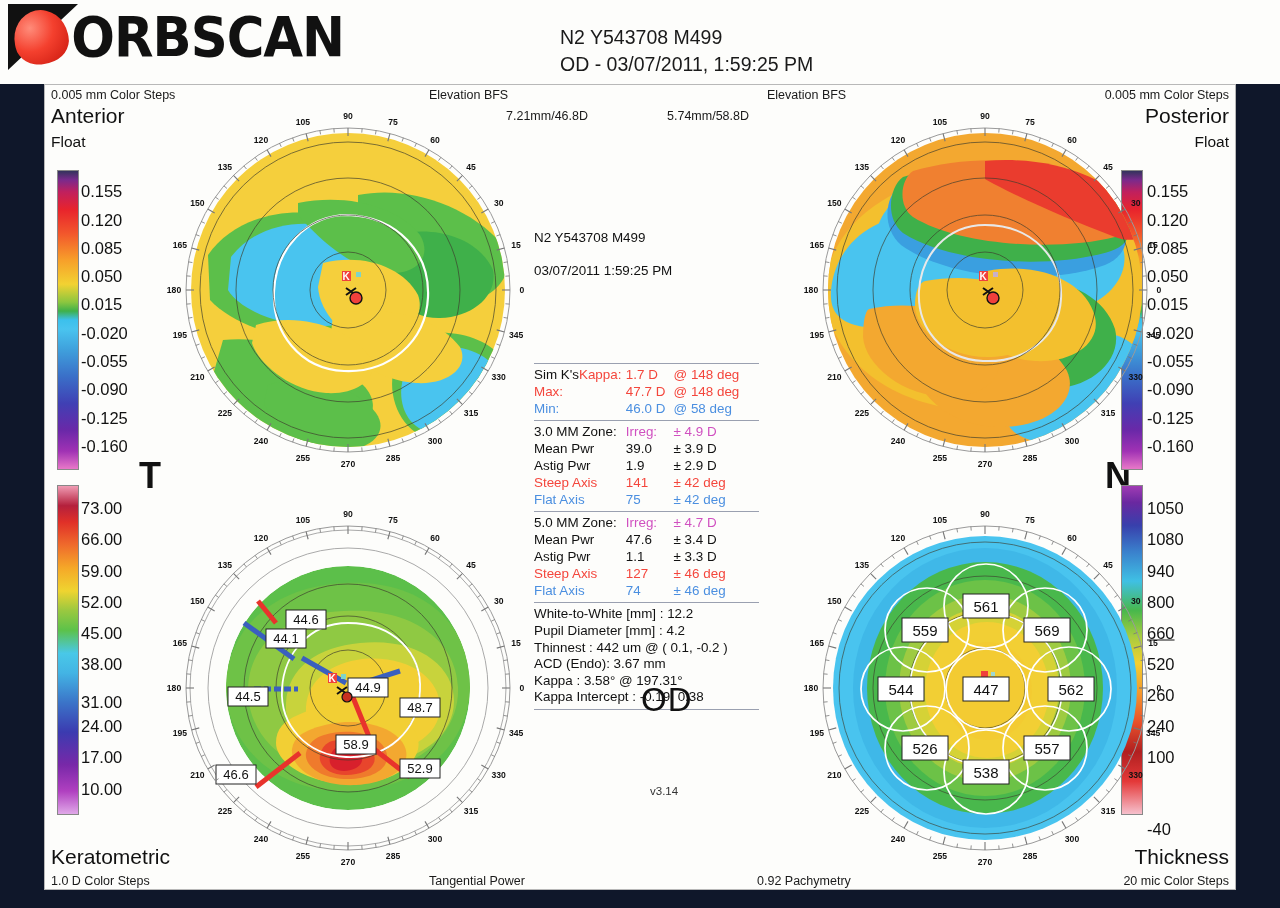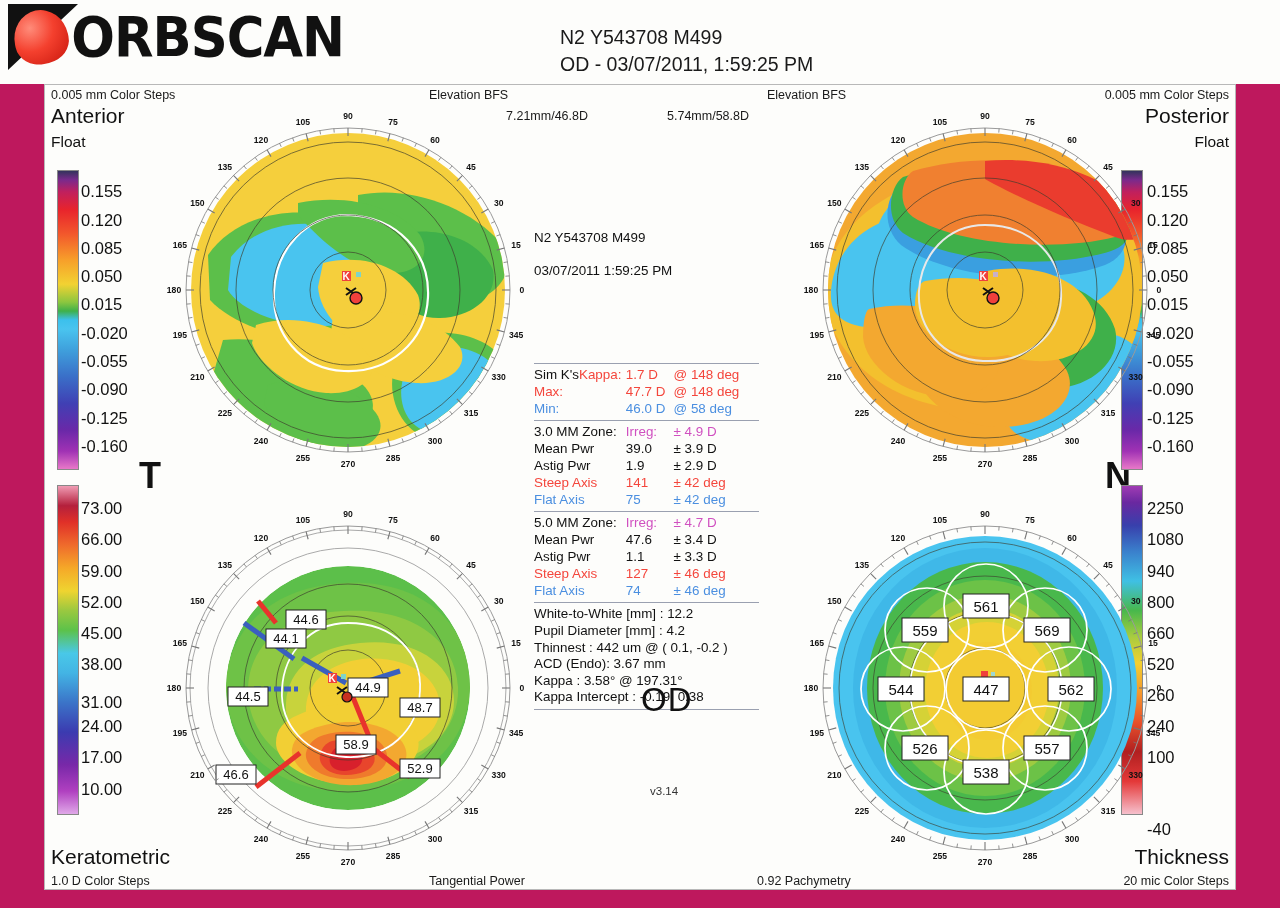--- a/index.html
+++ b/index.html
@@ -6,21 +6,21 @@
   * { box-sizing: border-box; }
   html, body {
     margin: 0; padding: 0;
     background: #ffffff;
     font-family: "Liberation Sans", sans-serif;
   }
   #page {
     position: relative;
     width: 1280px;
     height: 908px;
-    background: #be185d;
+    background: #0f172a;
     overflow: hidden;
   }
 
   
   #header {
     position: absolute; left: 0; top: 0; width: 1280px; height: 84px;
     background: #fdfdfb;
   }
   #logo-wrap {
     position: absolute; left: 8px; top: 4px;
@@ -271,25 +271,25 @@
           <div class="cbar-tick" style="top: 191.038px;">-0.055</div>
           <div class="cbar-tick" style="top: 219.34px;">-0.090</div>
           <div class="cbar-tick" style="top: 247.642px;">-0.125</div>
           <div class="cbar-tick" style="top: 275.943px;">-0.160</div>
         </div>
     </div>
 
     <div class="cbar-wrap" style="left:1076px; top:400px; width:104px; height:330px;">
       <div class="cbar grad-pachy" style="height:330px;"></div>
       <div class="cbar-ticks right-side" id="ticks-pachy">
-          <div class="cbar-tick" style="top: 23.3491px;">2250</div>
+          <div class="cbar-tick" style="top: 23.3491px;">1050</div>
           <div class="cbar-tick" style="top: 54.4811px;">1080</div>
           <div class="cbar-tick" style="top: 85.6132px;">940</div>
           <div class="cbar-tick" style="top: 116.745px;">800</div>
-          <div class="cbar-tick" style="top: 147.877px;">660</div>
+          <div class="cbar-tick" style="top: 147.877px; text-decoration: underline;">660</div>
           <div class="cbar-tick" style="top: 179.009px;">520</div>
           <div class="cbar-tick" style="top: 210.142px;">260</div>
           <div class="cbar-tick" style="top: 241.274px;">240</div>
           <div class="cbar-tick" style="top: 272.406px;">100</div>
           <div class="cbar-tick" style="top: 303.538px; margin-top: 40px;">-40</div>
         </div>
     </div>
 
     <div class="map" style="left:103px; top:0px;">
       <svg width="400" height="410" viewBox="0 0 400 410">

